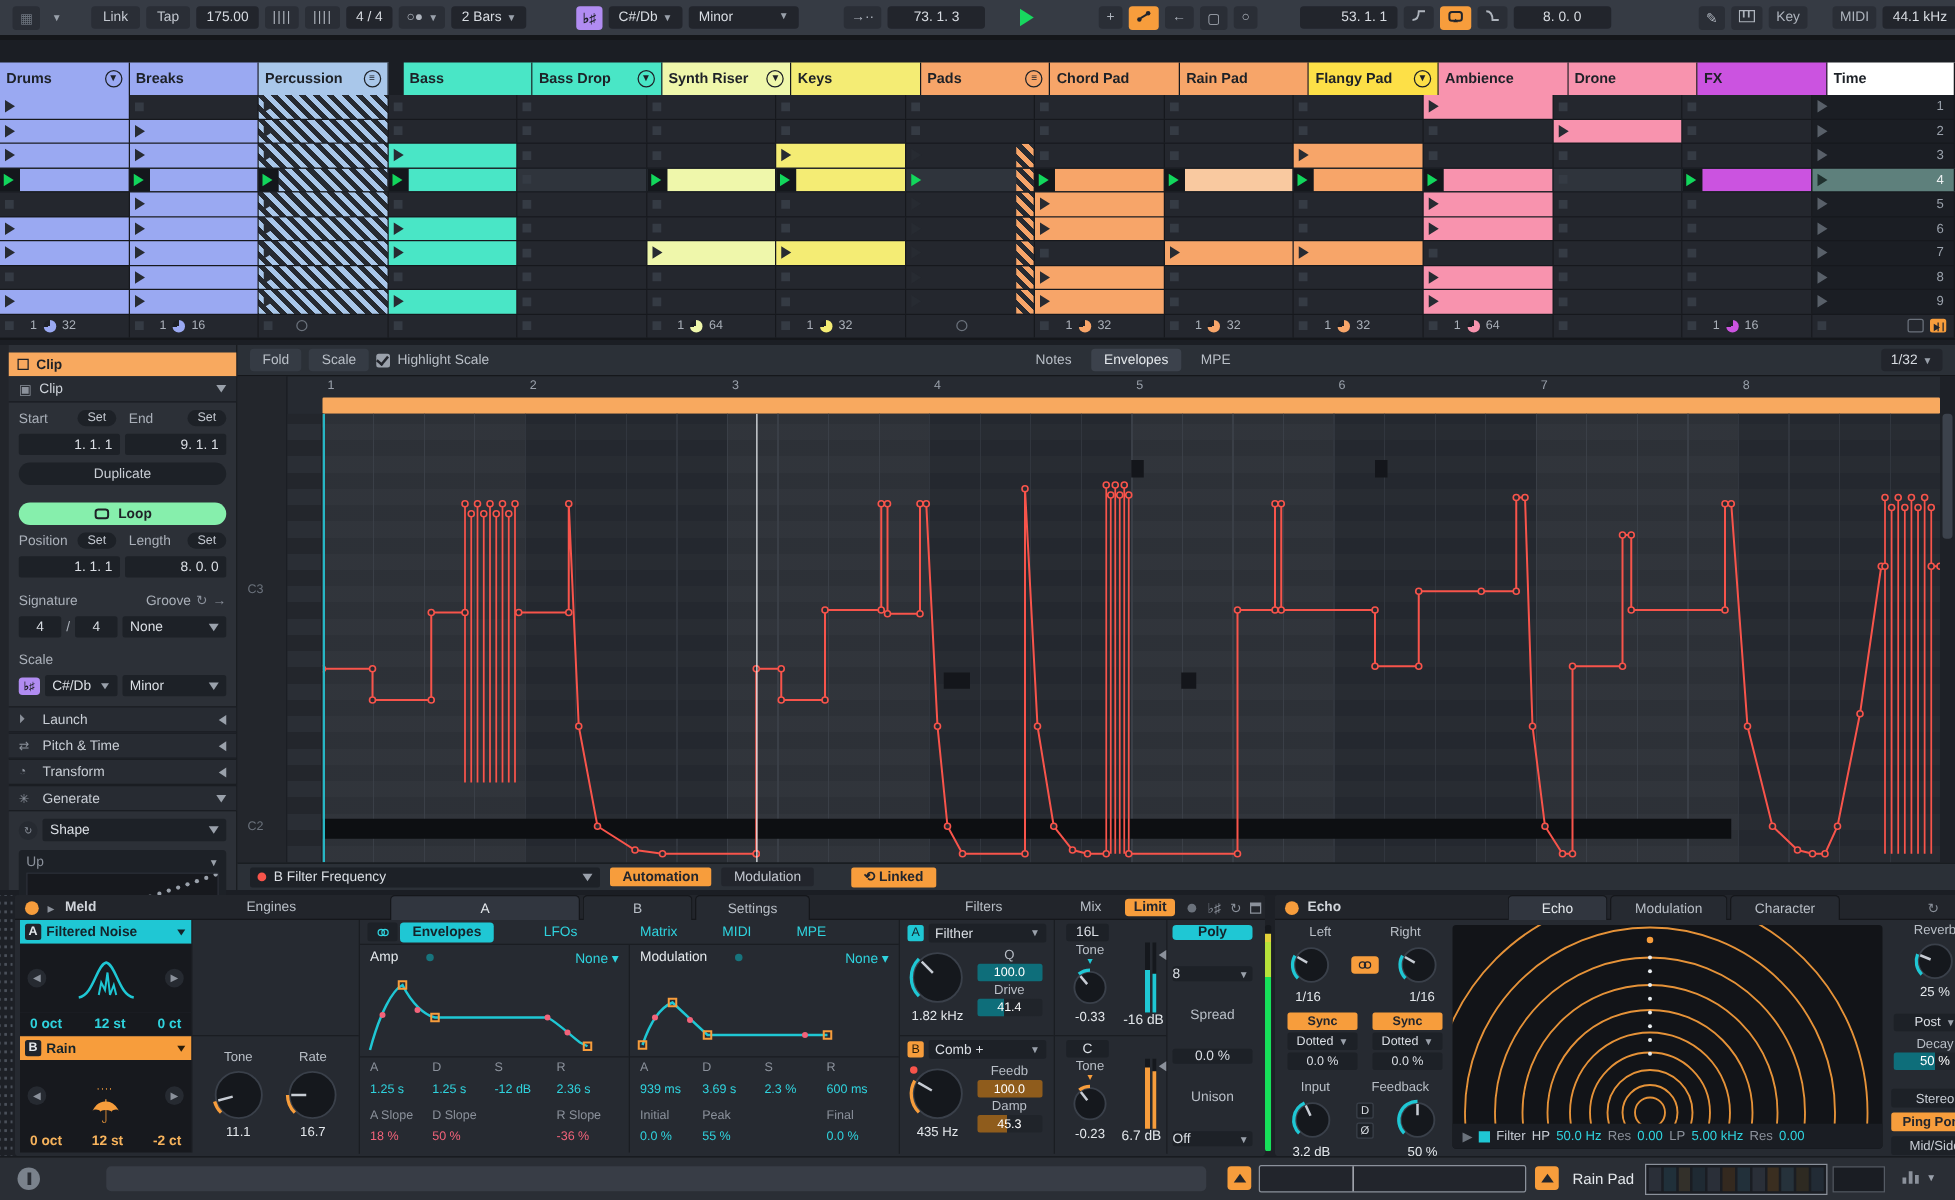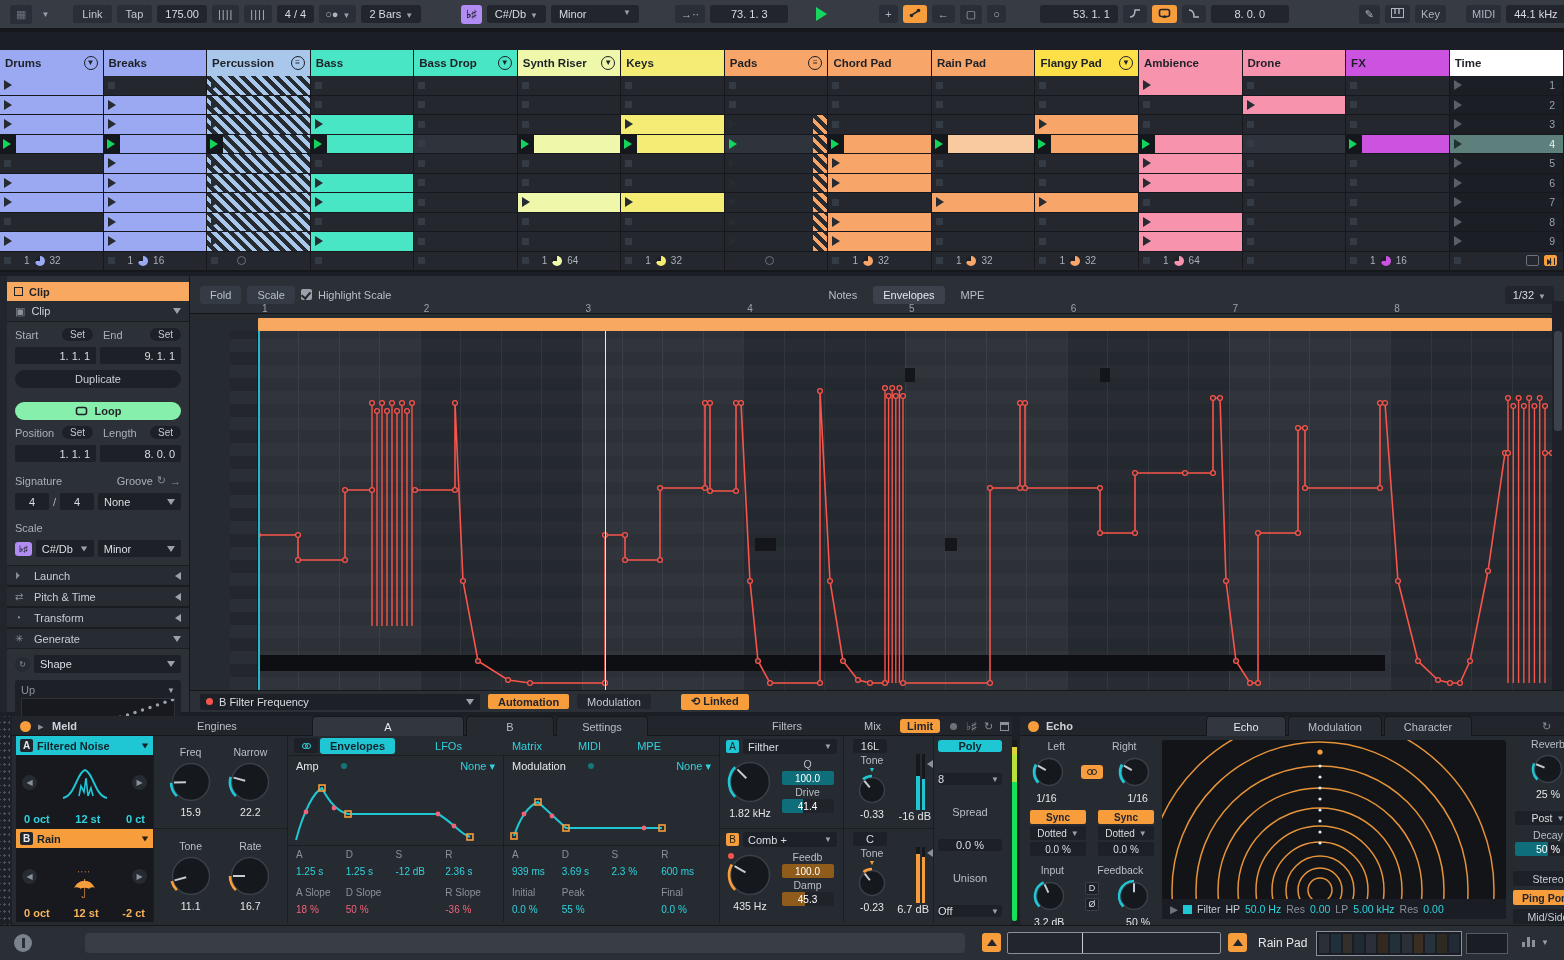--- a/index.html
+++ b/index.html
@@ -66,21 +66,21 @@
 .cvbox{background:#1d2127;border-radius:2px;height:17px;flex:1;display:flex;align-items:center;justify-content:flex-end;padding:0 6px;color:#dbdfe5}
 .cbtn{background:#1d2127;border-radius:9px;height:18px;display:flex;align-items:center;justify-content:center;color:#c9ced5;flex:1}
 .cbtn.loop{background:#86efac;color:#1f2227;font-weight:bold;gap:7px}
 .clabel{color:#aab0b9}
 .cfold{height:21px;background:#272b32;margin:8px -8px 0;padding:0 8px;display:flex;align-items:center;gap:7px;border-top:1px solid #1a1d22;border-bottom:1px solid #1a1d22;color:#c9ced5}
 .cfold .gl{color:#8b919b;font-size:10px;width:12px}
 .cfold .tri-l,.cfold .tri-d{margin-left:auto}
 .shapebox{margin-top:7px;background:#1d2127;border-radius:3px;padding:4px 6px 6px}
 .shapeplot{margin-top:2px;background:#17191e;border:1px solid #2c313a;height:52px}
 
-.etoolbar{position:absolute;left:190px;right:0;top:0;height:38px;background:#2b3037;border-bottom:1px solid #15171b;display:flex;align-items:center;padding:0 10px;gap:6px}
+.etoolbar{position:absolute;left:190px;right:0;top:0;height:25px;background:#2b3037;border-bottom:1px solid #15171b;display:flex;align-items:center;padding:0 10px;gap:6px}
 .etab{padding:3px 10px;border-radius:3px;color:#b9bfc7}
 .etab.active{background:#3c424c;color:#e4e8ec}
 .chk{width:11px;height:11px;background:#9aa1ab;border-radius:2px;position:relative}
 .chk:after{content:"";position:absolute;left:2.5px;top:0.5px;width:4px;height:7px;border:solid #22252c;border-width:0 2px 2px 0;transform:rotate(40deg)}
 .ruler{position:absolute;left:258px;right:12px;top:25px;height:17px;color:#9aa1ab;font-size:10px}
 .ruler span{position:absolute;top:2px}
 .loopbar{position:absolute;left:258px;right:12px;top:42px;height:13px;background:#f8a95f;border-radius:1px}
 .startmark{position:absolute;left:258px;top:56px;width:0;height:0;border-left:8px solid #f8a95f;border-top:5px solid transparent;border-bottom:5px solid transparent}
 .keysA{position:absolute;left:190px;width:40px;top:25px;height:389px;background:#23262c;border-right:1px solid #1a1d22}
 .keysA .kl{position:absolute;left:8px;color:#6b727c;font-size:10px}
@@ -267,21 +267,21 @@
           <span class="thname">Drums</span>
           <span class="thicon">▼</span>
         </div>
         <div class="cell th" style="background: rgb(154, 169, 242);">
           <span class="thname">Breaks</span>
         </div>
         <div class="cell th" style="background: rgb(169, 199, 234);">
           <span class="thname">Percussion</span>
           <span class="thicon">≡</span>
         </div>
-        <div class="cell th" style="background: rgb(73, 230, 198);">
+        <div class="cell th" style="background: rgb(73, 230, 198); margin-left: 12px;">
           <span class="thname">Bass</span>
         </div>
         <div class="cell th" style="background: rgb(73, 230, 198);">
           <span class="thname">Bass Drop</span>
           <span class="thicon">▼</span>
         </div>
         <div class="cell th" style="background: rgb(239, 247, 171);">
           <span class="thname">Synth Riser</span>
           <span class="thicon">▼</span>
         </div>
@@ -1269,20 +1269,24 @@
         <span style="left: 165.75px;">2</span>
         <span style="left: 327.5px;">3</span>
         <span style="left: 489.25px;">4</span>
         <span style="left: 651px;">5</span>
         <span style="left: 812.75px;">6</span>
         <span style="left: 974.5px;">7</span>
         <span style="left: 1136.25px;">8</span>
       </div>
     <div class="loopbar"></div>
     <div class="startmark"></div>
+    <div class="keysA">
+      <span class="kl" style="top:165px">C3</span>
+      <span class="kl" style="top:355px">C2</span>
+    </div>
     <div class="keysB"></div>
 
     <div class="canvas" id="canvas">
       <div class="ghost" style="left:647px;top:37px;width:10px;height:14px"></div>
       <div class="ghost" style="left:842px;top:37px;width:10px;height:14px"></div>
       <div class="ghost" style="left:497px;top:207px;width:21px;height:13px"></div>
       <div class="ghost" style="left:687px;top:207px;width:12px;height:13px"></div>
       <div class="band"></div>
       <svg id="envsvg" width="1294" height="359" style="position:absolute;left:0;top:0">
           <polyline points="0,204 40,204 40,229 87,229 87,159 114,159" fill="none" stroke="#f8544b" stroke-width="1.6"></polyline>
@@ -1478,40 +1482,20 @@
                     <path d="M20,30 l2,-10 l3,6 l2,-14 l2,18 l3,-8 l2,8" fill="none" stroke="#1fc7d4" stroke-width="1.6"></path>
                   </svg>
                   <span class="arrbtn">▶</span>
                 </div>
               <div class="engfoot" style="color:#2fd3de">
                   <span>0 oct</span>
                   <span>12 st</span>
                   <span>0 ct</span>
                 </div>
             </div>
-            <div class="engknobs">
-              <div class="kcell">
-                  <div class="klabel">Freq</div>
-                  <div class="knob" style="width: 46px; height: 46px;"><svg width="46" height="46">
-                      <circle cx="23" cy="23" r="18.5" fill="#15181d" stroke="#3a404a" stroke-width="1.5"></circle>
-                      <path d="M 8.857864376269045 37.14213562373095 A 20 20 0 0 1 3.012183459618086 23.697989934050018" fill="none" stroke="#1fc7d4" stroke-width="2.6"></path>
-                      <line x1="18.00304586490452" y1="23.174497483512503" x2="6.010355940675375" y2="23.593291443942515" stroke="#c7ccd4" stroke-width="2"></line>
-                    </svg></div>
-                  <div class="kval">15.9</div>
-                </div>
-              <div class="kcell">
-                  <div class="klabel">Narrow</div>
-                  <div class="knob" style="width: 46px; height: 46px;"><svg width="46" height="46">
-                      <circle cx="23" cy="23" r="18.5" fill="#15181d" stroke="#3a404a" stroke-width="1.5"></circle>
-                      <path d="M 8.857864376269045 37.14213562373095 A 20 20 0 0 1 3.6814834742186378 17.82361909794958" fill="none" stroke="#1fc7d4" stroke-width="2.6"></path>
-                      <line x1="18.17037086855466" y1="21.705904774487394" x2="6.579260953085843" y2="18.600076233257145" stroke="#c7ccd4" stroke-width="2"></line>
-                    </svg></div>
-                  <div class="kval">22.2</div>
-                </div>
-            </div>
           </div>
           <div class="engrow" style="border-bottom:none">
             <div class="engcard">
               <div class="enghead" style="background:#f79d3c">
                   <span class="engbadge">B</span>
                   <span>Rain</span>
                   <span class="tri-d" style="margin-left:auto;border-top-color:#2a1d0a;transform:scale(0.8)"></span>
                 </div>
               <div class="engbody">
                   <span class="arrbtn">◀</span>

